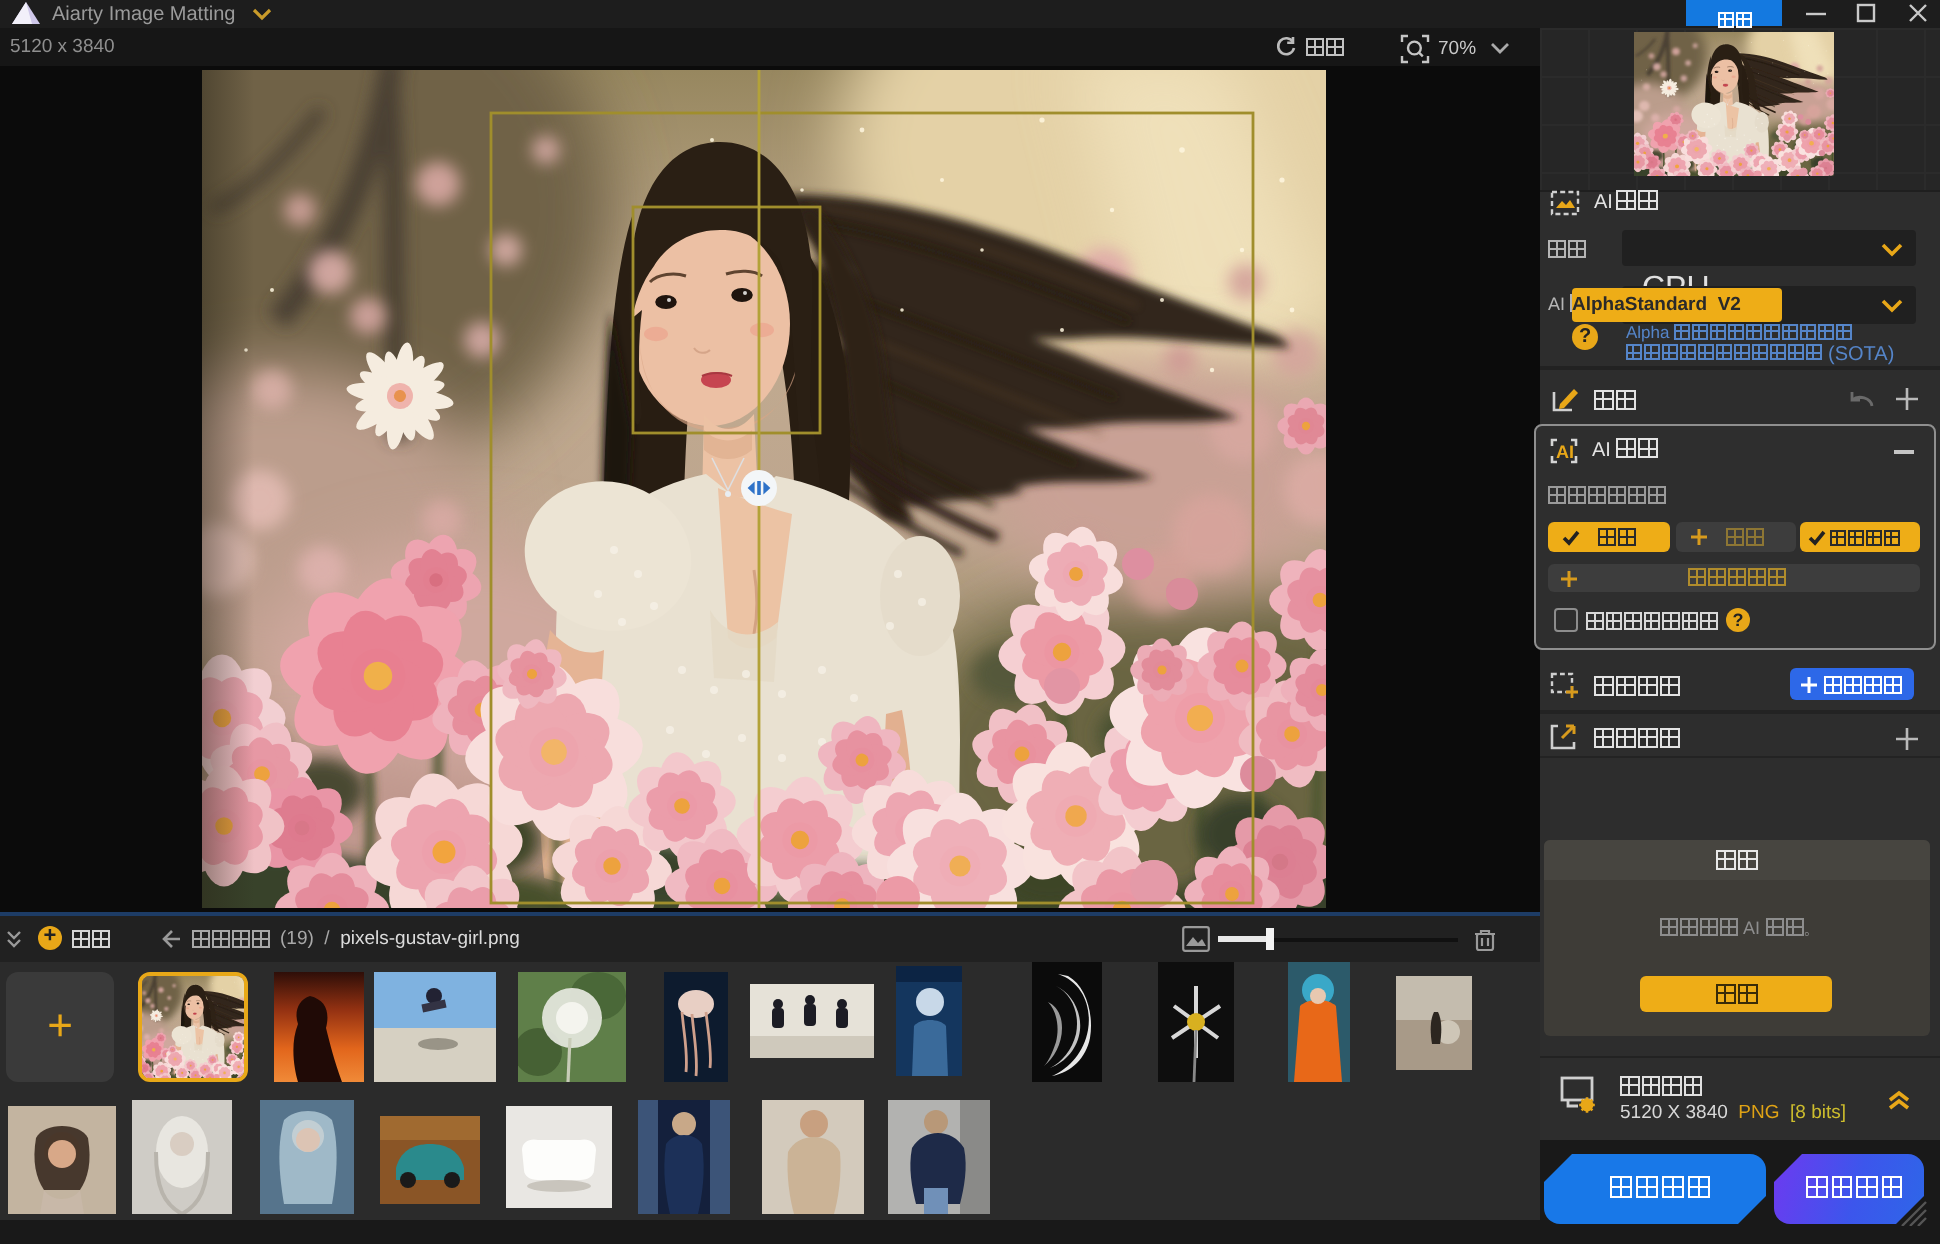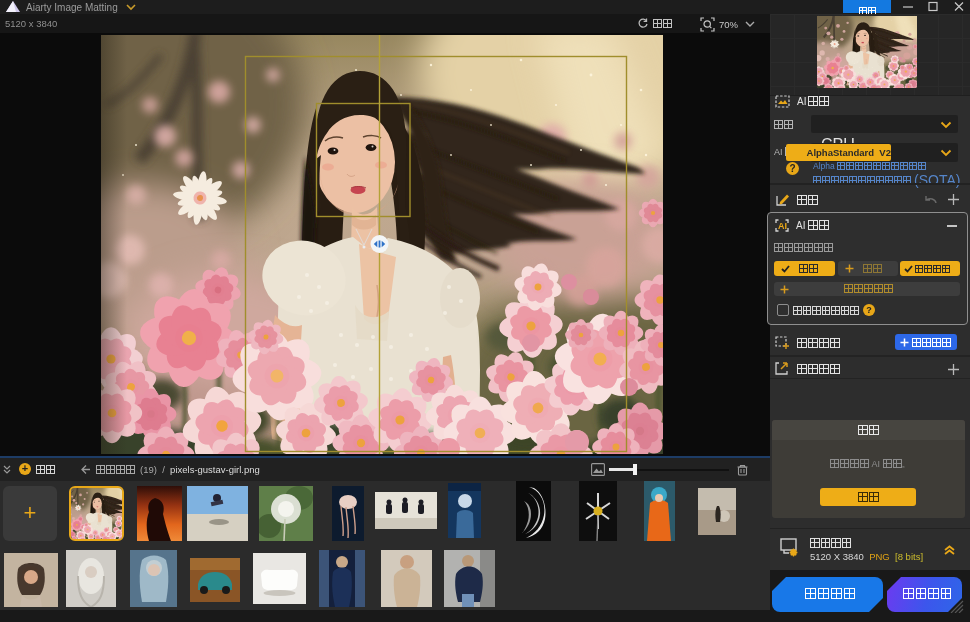--- a/index.html
+++ b/index.html
@@ -577,39 +577,39 @@
   <div class="abs" style="left:821px;top:136px;font-size:16px;color:#e0e0e0">CPU</div>
   <svg class="abs" style="left:940px;top:121px" width="12" height="8">
       <path d="M1.5 1.5 L6 6 L10.5 1.5" stroke="#e8a718" stroke-width="1.8" fill="none"></path>
     </svg>
 
   <div class="abs" style="left:774px;top:147px;font-size:9px;color:#b5b5b5">AI <span class="zh" style="--s:9px;--c:#b5b5b5;margin-top:-2px">
         <i></i>
         <i></i>
       </span></div>
   <div class="abs" style="left:811px;top:143px;width:147px;height:19px;background:#202020;border-radius:2px"></div>
-  <div class="abs" style="left:786px;top:144px;width:105px;height:17px;background:#eead17;border-radius:2px;color:#2a2a2a;font-size:9.5px;font-weight:bold;text-align:right;line-height:17px">AlphaStandard&nbsp; V2</div>
+  <div class="abs" style="left:786px;top:144px;width:105px;height:17px;background:#eead17;border-radius:2px;color:#2a2a2a;font-size:9.5px;font-weight:bold;text-align:left;line-height:17px">AlphaStandard&nbsp; V2</div>
   <svg class="abs" style="left:940px;top:149px" width="12" height="8">
       <path d="M1.5 1.5 L6 6 L10.5 1.5" stroke="#e8a718" stroke-width="1.8" fill="none"></path>
     </svg>
 
   <div class="abs" style="left:786px;top:162px;width:13px;height:13px;border-radius:7px;background:#e8a718;color:#222;font-weight:bold;font-size:10px;text-align:center;line-height:13px">?</div>
   <div class="abs" style="left:813px;top:161px;font-size:8.5px;color:#5585c9">Alpha <span class="zh" style="--s:8px;--c:#5585c9;margin-top:-2px">
         <i></i>
         <i></i>
         <i></i>
         <i></i>
         <i></i>
         <i></i>
         <i></i>
         <i></i>
         <i></i>
         <i></i>
       </span></div>
-  <div class="abs" style="left:813px;top:171.5px;font-size:14px;color:#5585c9"><span class="zh" style="--s:8px;--c:#5585c9;margin-top:-1px;margin-right:3px">
+  <div class="abs" style="left:813px;top:171.5px;font-size:10px;color:#5585c9"><span class="zh" style="--s:8px;--c:#5585c9;margin-top:-1px;margin-right:3px">
         <i></i>
         <i></i>
         <i></i>
         <i></i>
         <i></i>
         <i></i>
         <i></i>
         <i></i>
         <i></i>
         <i></i>

